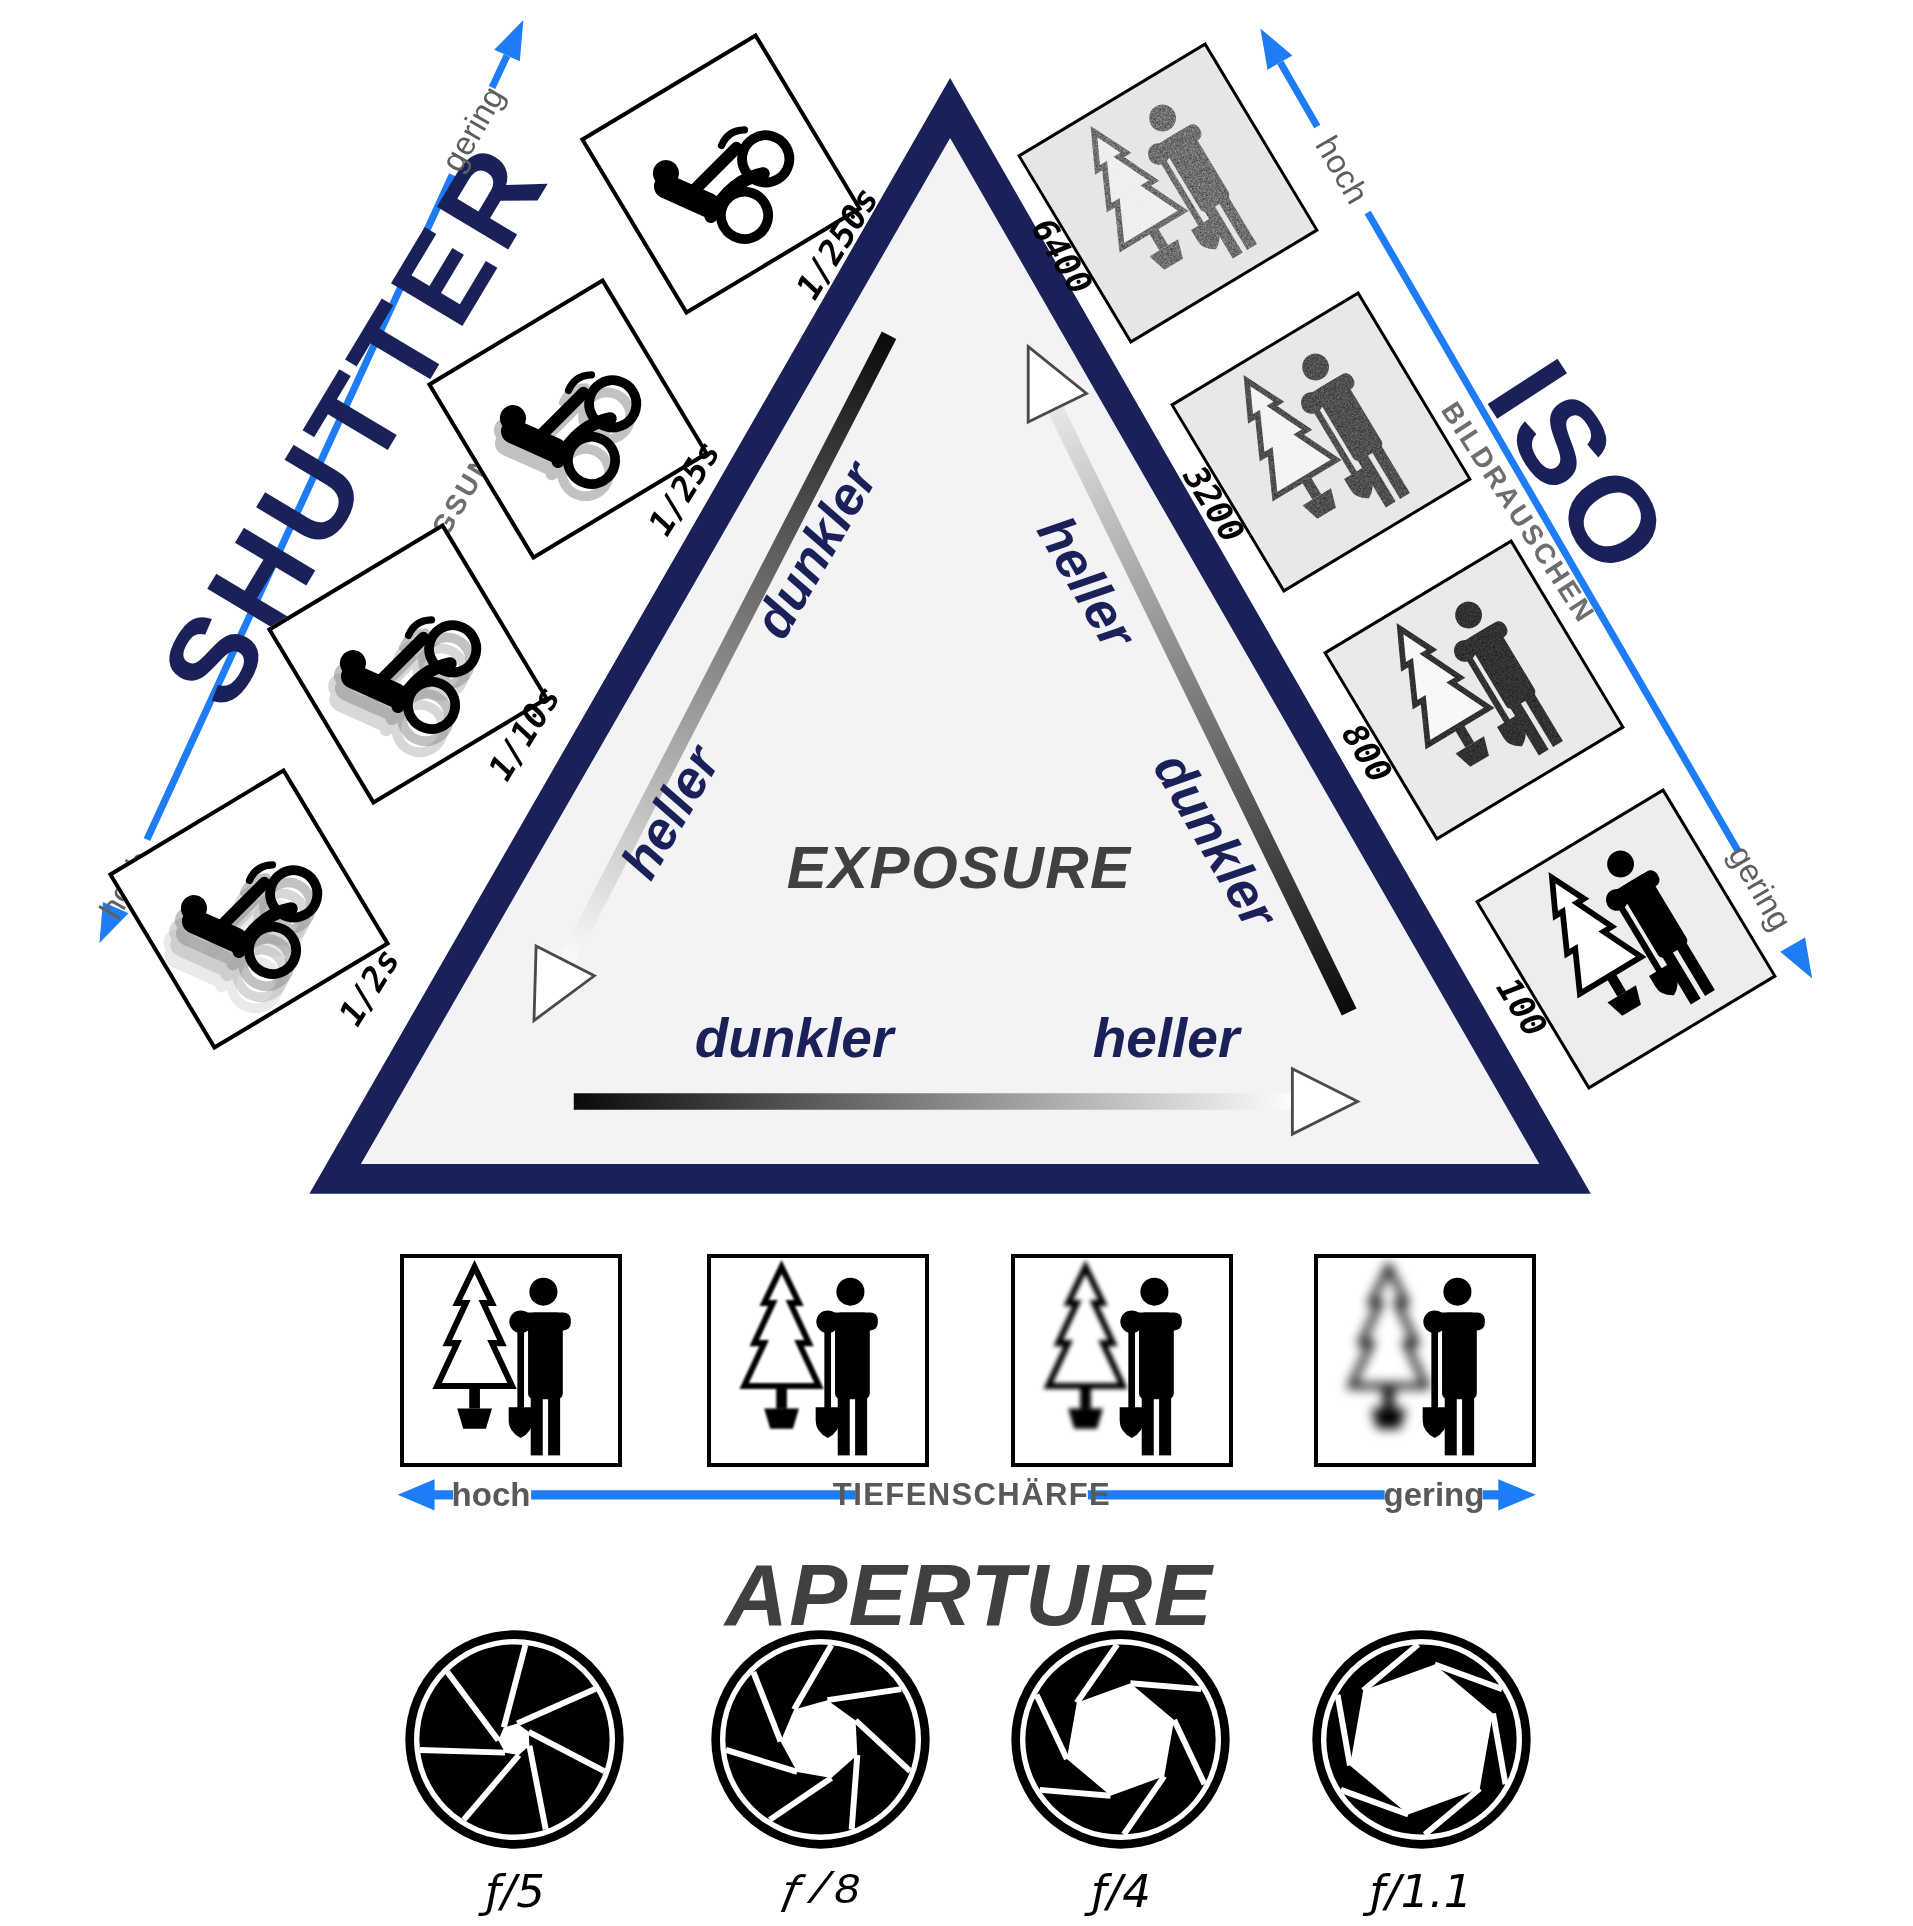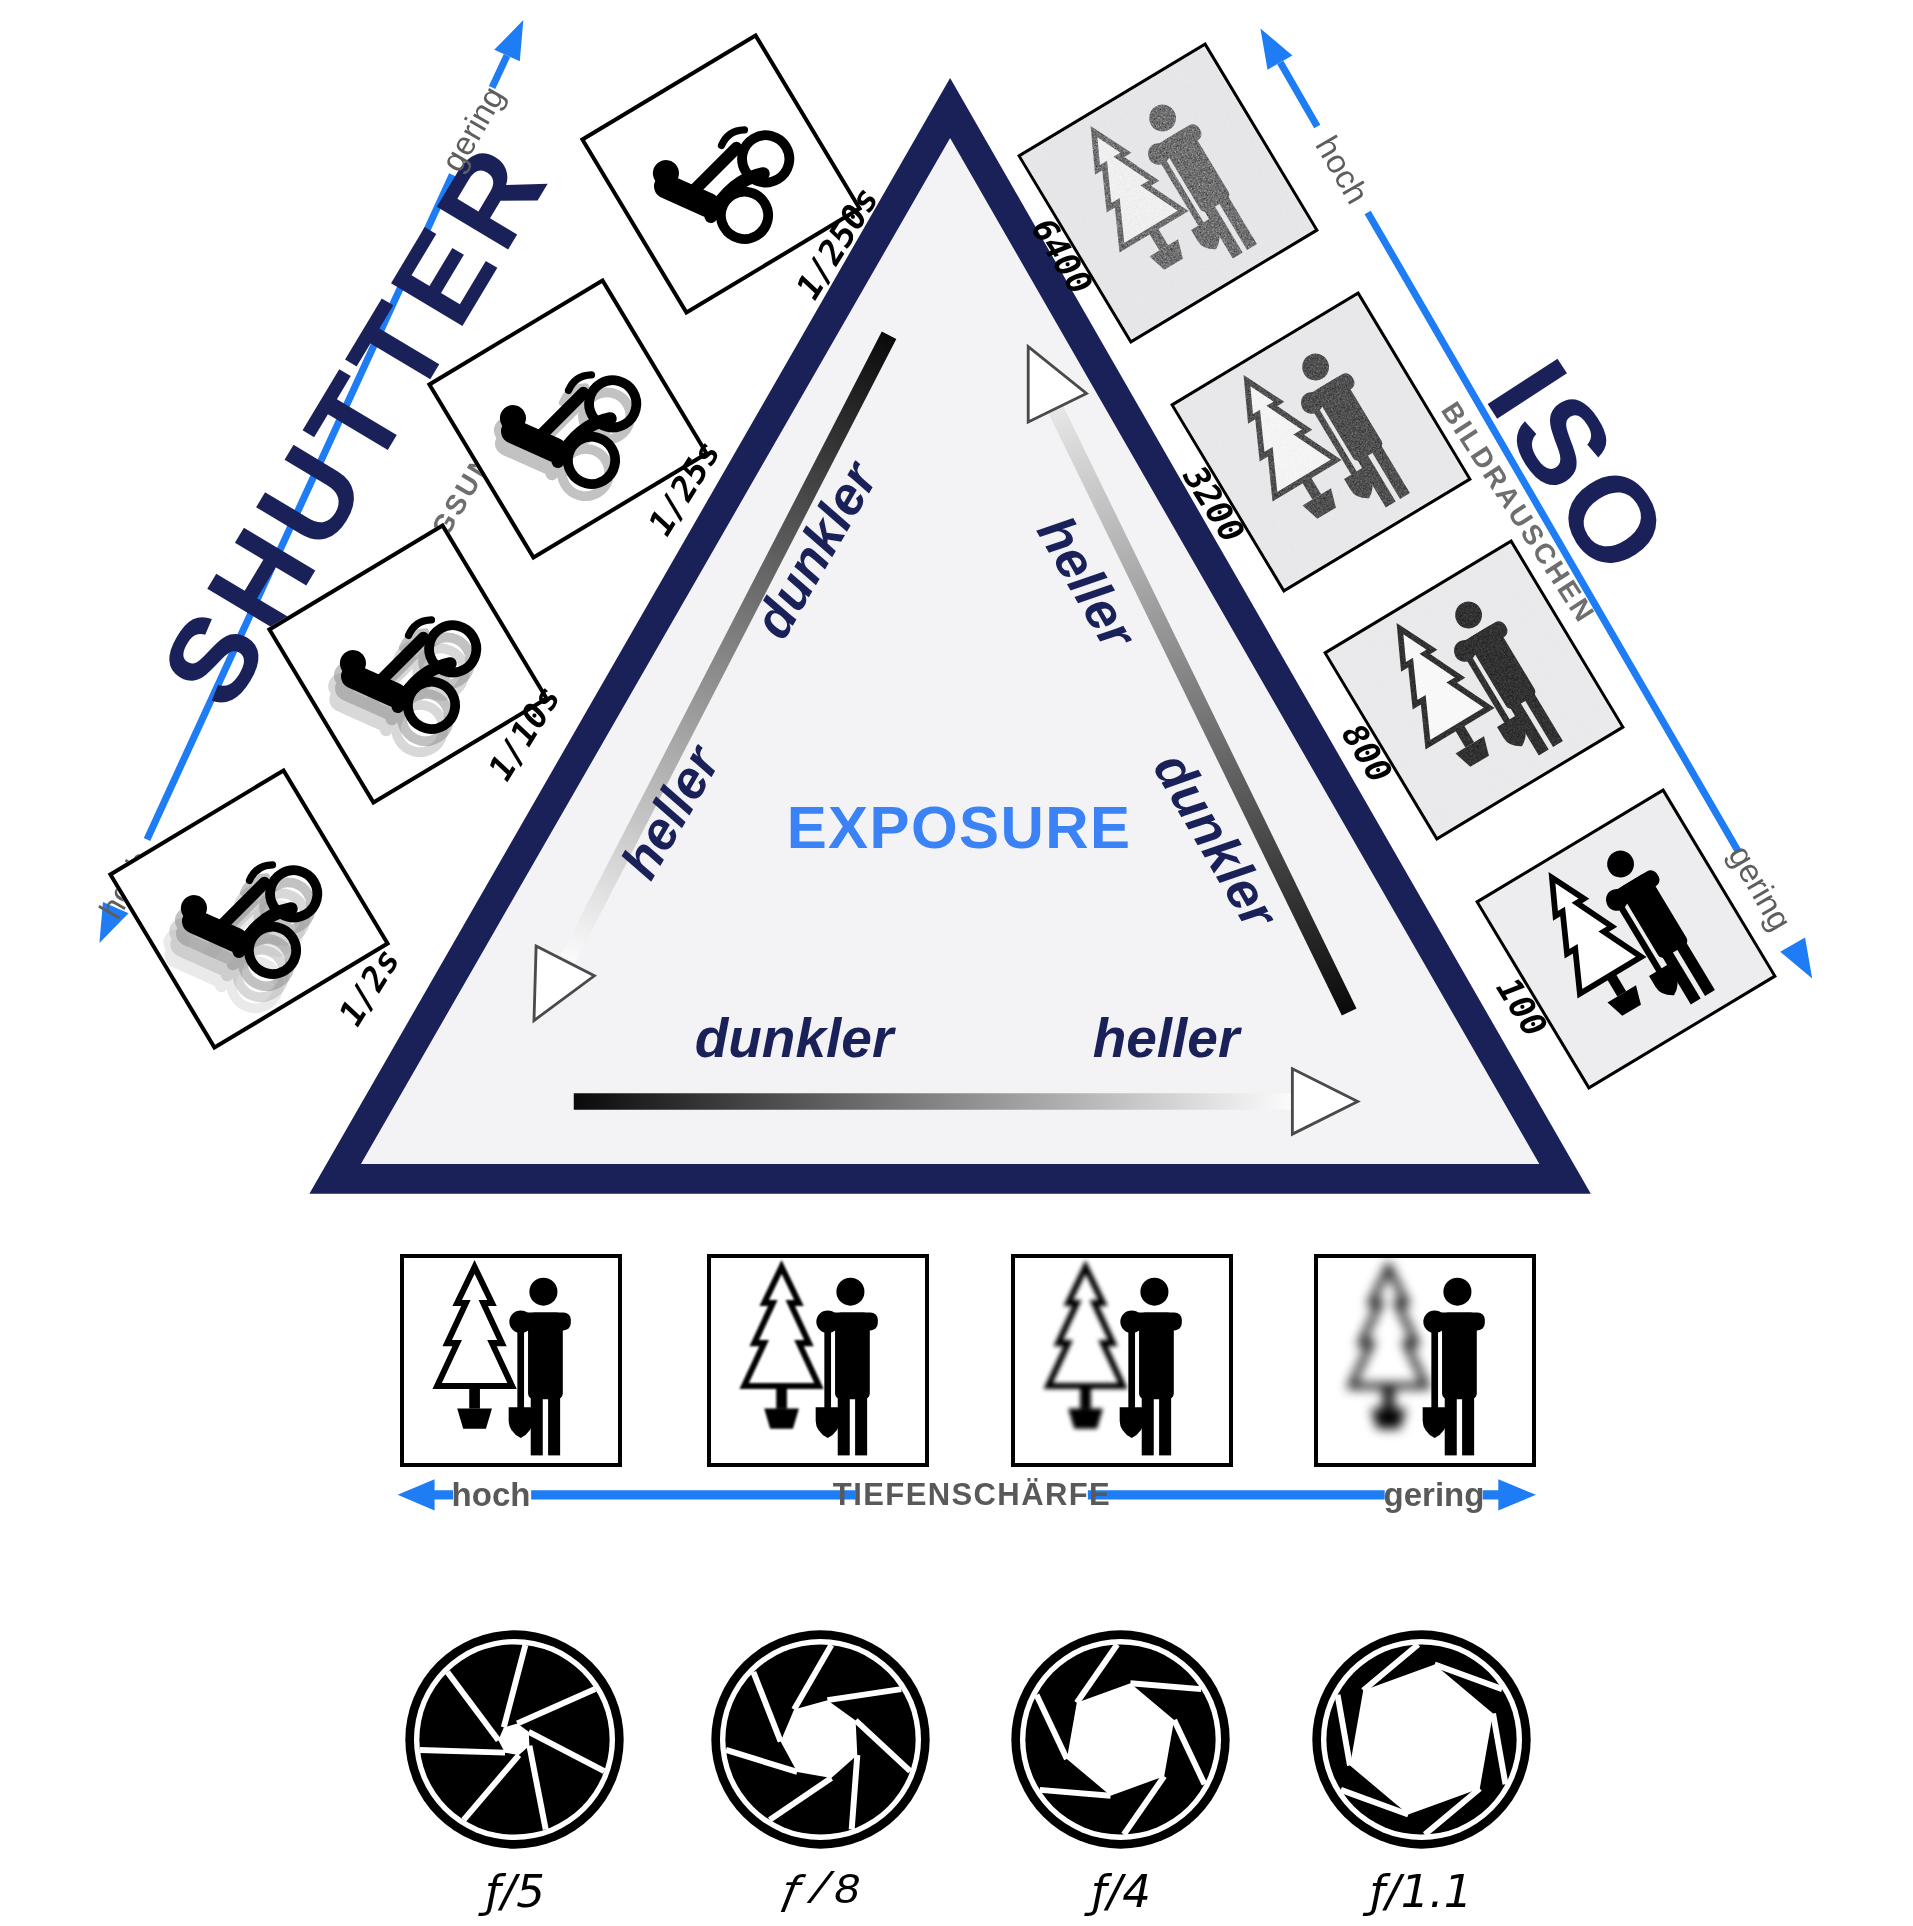--- a/index.html
+++ b/index.html
@@ -5,21 +5,21 @@
   html,body{margin:0;padding:0;background:#fff;}
   #canvas{position:relative;width:1913px;height:1926px;background:#ffffff;overflow:hidden;
           font-family:"Liberation Sans",sans-serif;}
   #scene{position:absolute;left:0;top:0;}
   .abs{position:absolute;white-space:nowrap;}
   .navy{color:#1a2158;}
   .gray{color:#5e5e5e;}
   .side-title{font-weight:bold;letter-spacing:8.5px;}
   .side-sub{font-weight:bold;letter-spacing:2.8px;color:#6e6e6e;}
   .tri-word{font-weight:bold;font-style:italic;color:#1a2158;}
-  .exposure{font-weight:bold;color:#3b82f6;letter-spacing:1.4px;}
+  .exposure{font-weight:bold;font-style:italic;color:#404040;letter-spacing:1.4px;margin-top:40px;}
   .axis-word{color:#595959;font-weight:bold;}
   .tile{position:absolute;background:#fff;border:4.3px solid #000;box-sizing:border-box;}
   .tile-label{position:absolute;font-family:"DejaVu Sans Mono","Liberation Mono",monospace;
               font-weight:bold;font-style:italic;font-size:34px;color:#000;white-space:nowrap;}
   .ap-box{position:absolute;background:#fff;border:4.3px solid #000;box-sizing:border-box;}
   .iris{position:absolute;}
   .iris-label{position:absolute;font-family:"DejaVu Sans","Liberation Sans",sans-serif;
               font-style:italic;font-size:45px;color:#000;transform:translate(-50%,-50%);}
   .handle{position:absolute;top:5.7px;right:4.3px;font-family:"DejaVu Sans Mono","Liberation Mono",monospace;
           font-weight:bold;font-size:34px;color:#000;}
@@ -104,20 +104,21 @@
   <div class="abs tri-word" style="left:670px;top:812px;font-size:53px;transform:translate(-50%,-50%) rotate(-60deg);">heller</div>
   <div class="abs tri-word" style="left:1087px;top:582px;font-size:53px;transform:translate(-50%,-50%) rotate(60deg);">heller</div>
   <div class="abs tri-word" style="left:1216px;top:840px;font-size:53px;transform:translate(-50%,-50%) rotate(60deg);">dunkler</div>
   <div class="abs tri-word" style="left:794px;top:1038px;font-size:55px;transform:translate(-50%,-50%);">dunkler</div>
   <div class="abs tri-word" style="left:1166px;top:1038px;font-size:55px;transform:translate(-50%,-50%);">heller</div>
 
   <div class="abs axis-word" style="left:491px;top:1495px;font-size:33px;transform:translate(-50%,-50%);">hoch</div>
   <div class="abs axis-word" style="left:972px;top:1495px;font-size:31px;letter-spacing:1.4px;transform:translate(-50%,-50%);">TIEFENSCHÄRFE</div>
   <div class="abs axis-word" style="left:1434px;top:1495px;font-size:33px;transform:translate(-50%,-50%);">gering</div>
 
+  <div class="abs exposure" style="left:969px;top:1555px;font-size:87px;transform:translate(-50%,-50%);">APERTURE</div>
 
   <div id="tiles">
       <div class="tile" style="left: 618px; top: 71px; width: 206px; height: 206px; transform: rotate(-31deg);"><svg width="197" height="197" viewBox="0 0 278 278">
     <g transform="scale(1.15)">
             <g transform="translate(26.086956521739133,47.82608695652174)" opacity="1" fill="none" stroke="#000" stroke-linecap="round">
     <circle cx="38" cy="38" r="16" fill="#000" stroke="none"></circle>
     <path d="M30 52 L62 98" stroke-width="30"></path>
     <path d="M48 76 L128 56" stroke-width="15"></path>
     <path d="M58 112 Q102 86 140 100" stroke-width="16"></path>
     <circle cx="152" cy="86" r="29" stroke-width="12"></circle>

